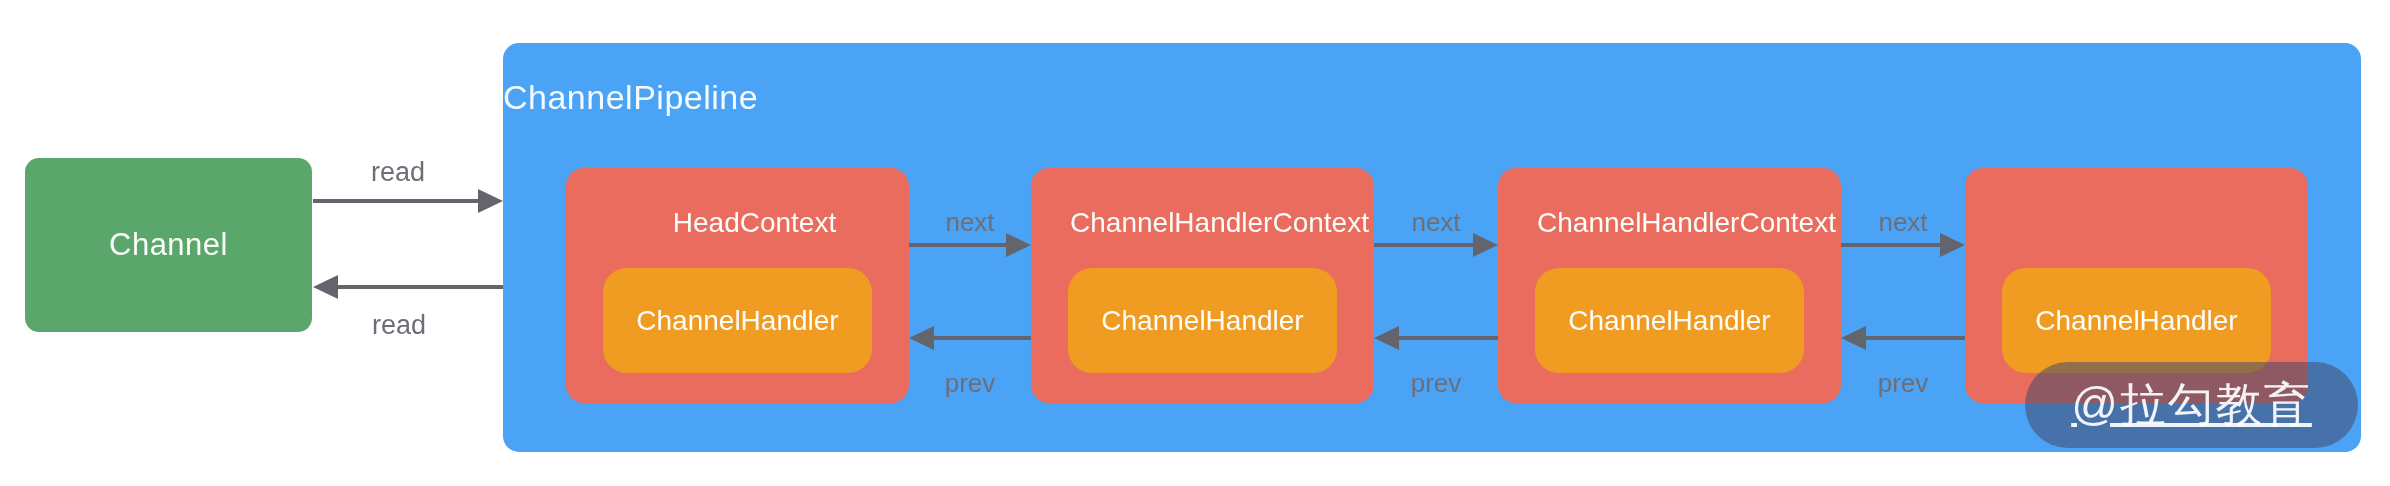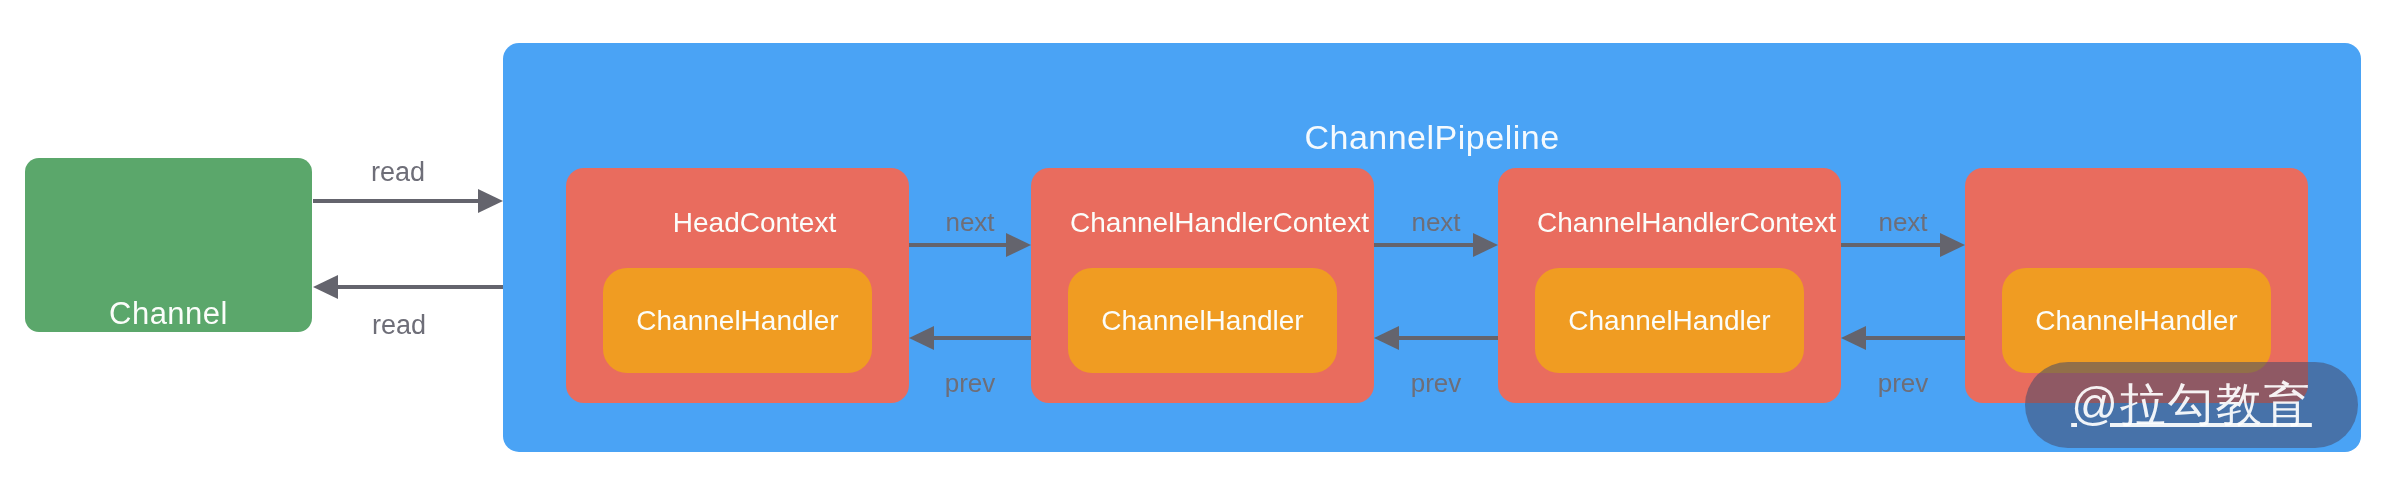--- a/index.html
+++ b/index.html
@@ -15,31 +15,31 @@
   }
   html,body{margin:0;padding:0;background:#ffffff;}
   .scene{
     position:relative;width:2390px;height:486px;background:#ffffff;overflow:hidden;
     font-family:"Liberation Sans","DejaVu Sans",sans-serif;
   }
   .abs{position:absolute;}
   
   .channel-box{
     left:25px;top:158px;width:287px;height:174px;border-radius:14px;
-    background:var(--channel-green);display:flex;align-items:flex-end;justify-content:center;
+    background:var(--channel-green);display:flex;align-items:center;justify-content:center;
   }
   .channel-box span{color:var(--box-text);font-size:31px;letter-spacing:0.5px;}
   
   .pipeline-box{
     left:503px;top:43px;width:1858px;height:409px;border-radius:16px;
     background:var(--pipeline-blue);
   }
   .pipeline-title{
-    position:absolute;left:0;top:37px;width:100%;text-align:center;
-    color:#f5fafd;font-size:34px;letter-spacing:0.5px;line-height:34px;margin-top:40px;
+    position:absolute;left:0;top:37px;width:100%;
+    color:#f5fafd;font-size:34px;letter-spacing:0.5px;line-height:34px;
   }
   
   .ctx{
     position:absolute;top:125px;width:343px;height:235px;border-radius:18px;
     background:var(--context-red);
   }
   .ctx-title{
     position:absolute;left:17px;top:40px;width:100%;text-align:center;
     color:var(--box-text);font-size:28px;line-height:30px;
   }

